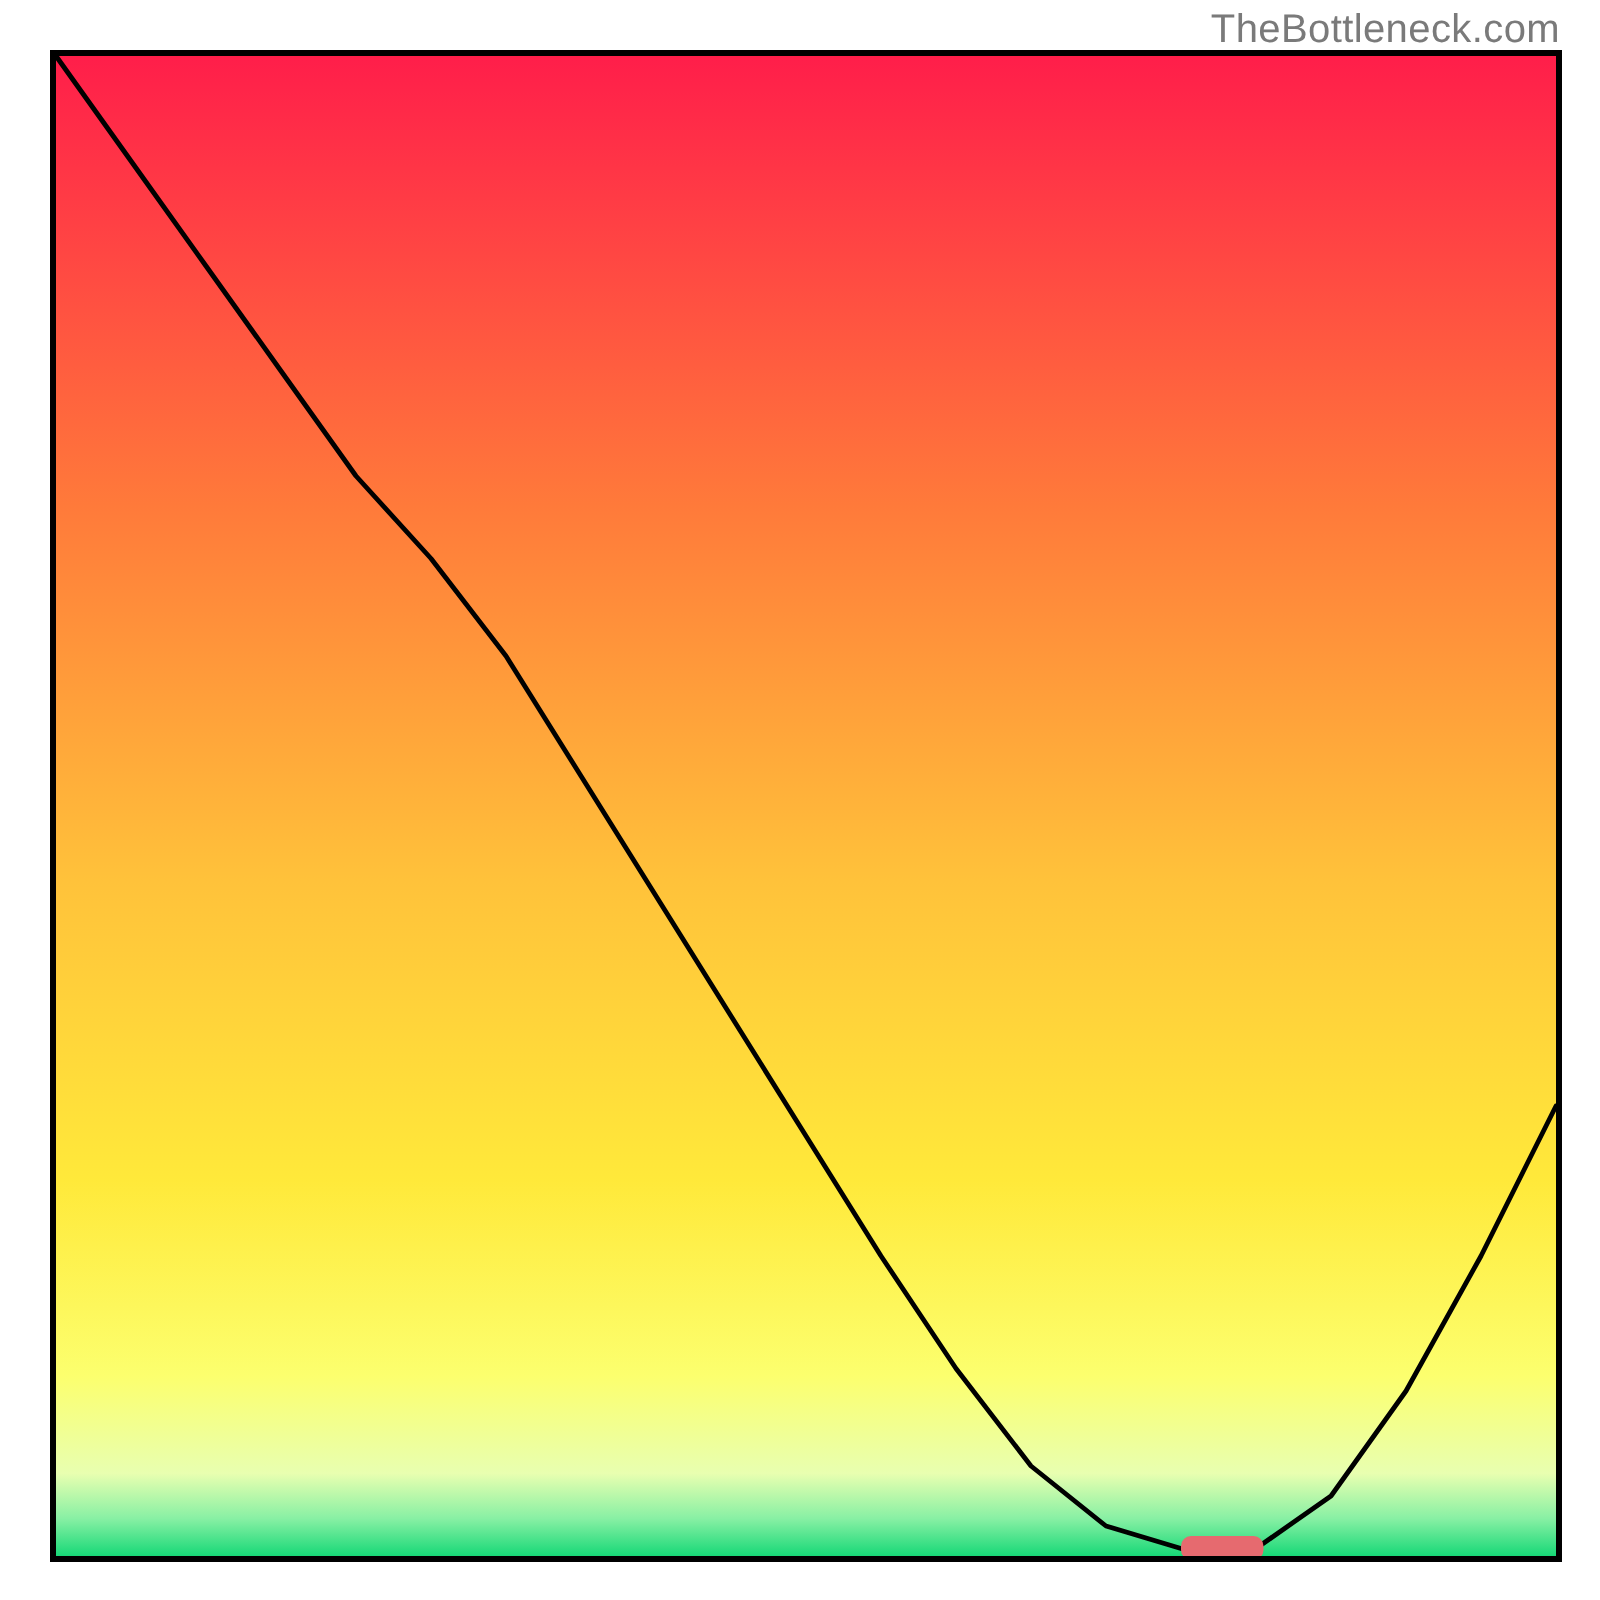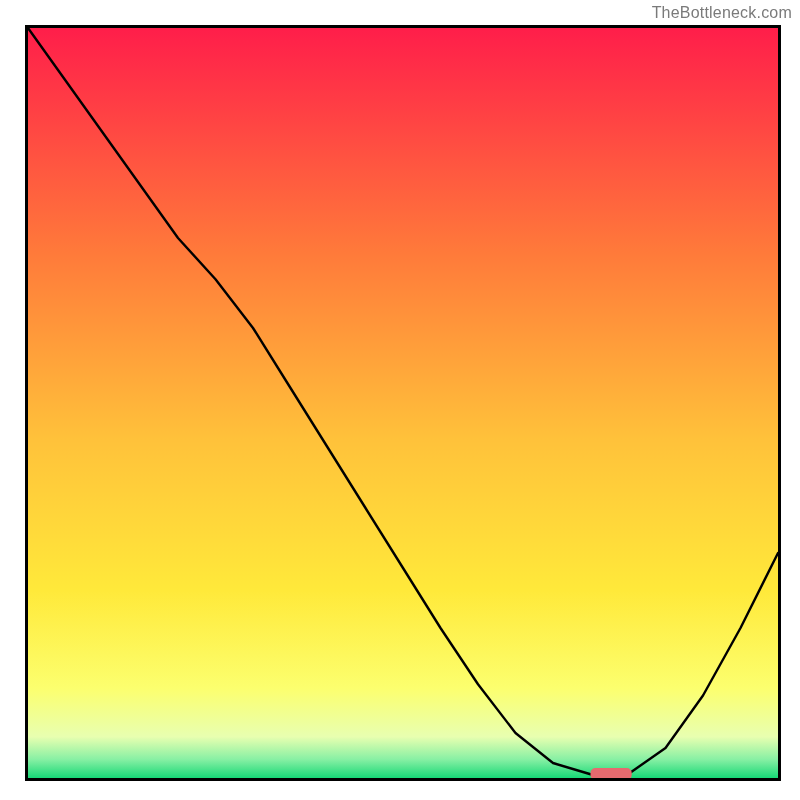--- a/index.html
+++ b/index.html
@@ -11,22 +11,22 @@
     font-family: Arial, Helvetica, sans-serif;
   }
   .wrap {
     position: relative;
     width: 800px;
     height: 800px;
   }
   .watermark {
     position: absolute;
     top: 4px;
-    right: 8px;
-    font-size: 16px;
+    right: 20px;
+    font-size: 20px;
     color: #7a7a7a;
     font-weight: 500;
     letter-spacing: 0.2px;
     z-index: 5;
   }
   svg { display: block; }
 </style>
 </head>
 <body>
 

